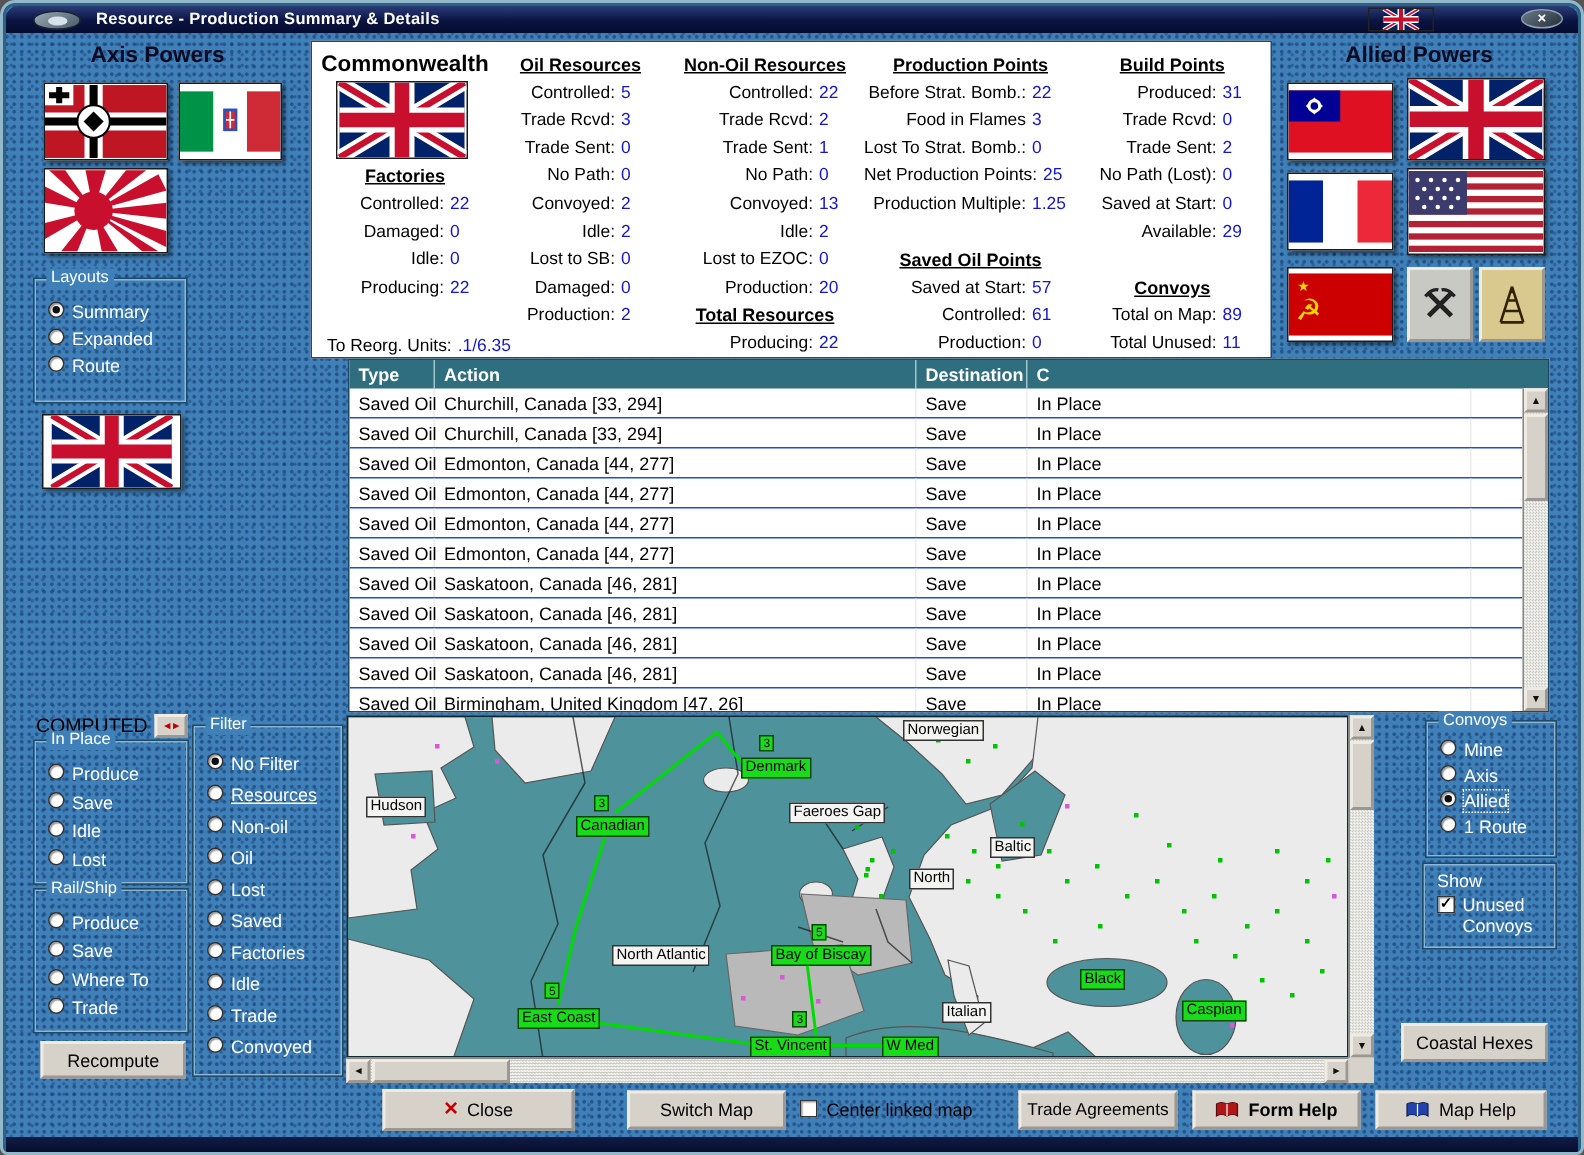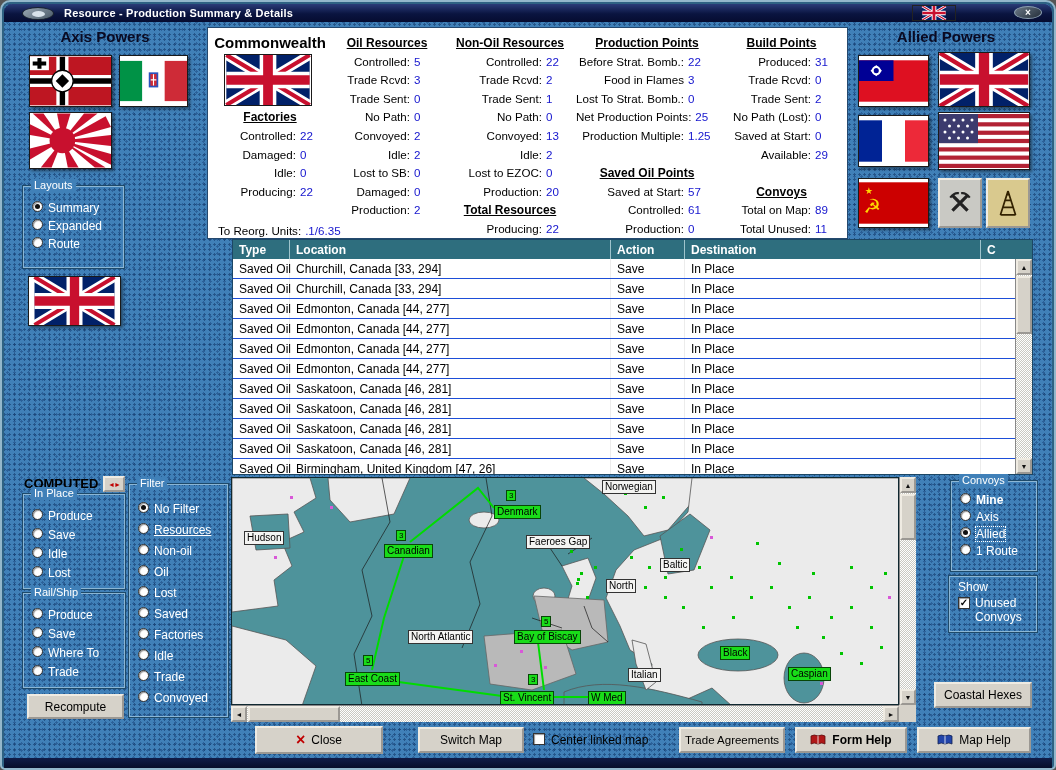--- a/index.html
+++ b/index.html
@@ -72,21 +72,21 @@
   
   .map{position:absolute;left:229px;top:475px;width:668px;height:228px;background:#4E939B;border:1px solid #102830;overflow:hidden;}
   .sea-label{position:absolute;background:#F4F4F2;border:1px solid #333;font-size:10px;line-height:12px;padding:0 2px;white-space:nowrap;color:#000;}
   .convoy-label{position:absolute;background:#19DC19;border:1px solid #084508;font-size:10px;line-height:12px;padding:0 2px;white-space:nowrap;color:#000;}
   .route-count{position:absolute;background:#19DC19;border:1px solid #084508;font-size:8px;line-height:9px;padding:0 2px;color:#000;}
   
   .show-box{position:absolute;left:947px;top:574px;width:88px;height:56px;border:1px solid #8CB6D4;outline:1px solid #1E4A6A;
     color:#FFF;font-size:12px;padding:3px 0 0 8px;}
   .show-row{display:flex;align-items:center;gap:5px;margin-top:2px;}
   
-  .computed-label{position:absolute;left:22px;top:474px;font-size:13px;font-weight:bold;color:#000;}
+  .computed-label{position:absolute;left:22px;top:474px;font-size:13px;font-weight:normal;color:#000;}
   .mini-btn{position:absolute;background:#D6D2C9;border:2px outset #EFEBE2;display:flex;align-items:center;justify-content:center;
     font-size:7px;font-weight:bold;color:#C00000;letter-spacing:-1px;}
 </style>
 </head>
 <body>
 
 <div class="window">
 
   <div class="titlebar">
     <div class="app-icon"></div>
@@ -445,21 +445,20 @@
   </div>
   <div class="btn3d" style="left:984px;top:176px;width:44px;height:50px;background:#D9C98E;">
     <svg class="book-icon" style="width:26px;height:30px;" viewBox="0 0 24 26">
         <path d="M12,2 L5,24 M12,2 L19,24 M7,17 H17 M9,10.5 H15 M5,24 H19 M12,2 L12,6" stroke="#332200" stroke-width="1.6" fill="none"></path>
       </svg>
   </div>
 
   <div class="table">
     <div class="t-head">
       <div class="th">Type</div>
-      <div class="th">Location</div>
       <div class="th">Action</div>
       <div class="th">Destination</div>
       <div class="th" style="border-right:none;">C</div>
     </div>
     <div class="t-body">
 
         <div class="tr">
           <div class="td">Saved Oil</div>
           <div class="td">Churchill, Canada [33, 294]</div>
           <div class="td">Save</div>
@@ -815,21 +814,21 @@
     <div class="sb-btn" style="right:0;top:0;bottom:0;width:16px;">
         <span>►</span>
       </div>
   </div>
   <div class="abs" style="left:897px;top:703px;width:17px;height:17px;background:#D6D2C9;"></div>
 
   <div class="gbox" style="left:949px;top:479px;width:86px;height:90px;">
     <div class="gb-title">Convoys</div>
     <div style="padding-top:8px;">
 
-        <div class="radio-row" style="margin:3px 0 0 8px;font-weight:bold;">
+        <div class="radio-row" style="margin:3px 0 0 8px;">
           <span class="radio off"></span>
           <span>Mine</span>
         </div>
 
         <div class="radio-row" style="margin:3px 0 0 8px;">
           <span class="radio off"></span>
           <span>Axis</span>
         </div>
 
         <div class="radio-row" style="margin:3px 0 0 8px;">

